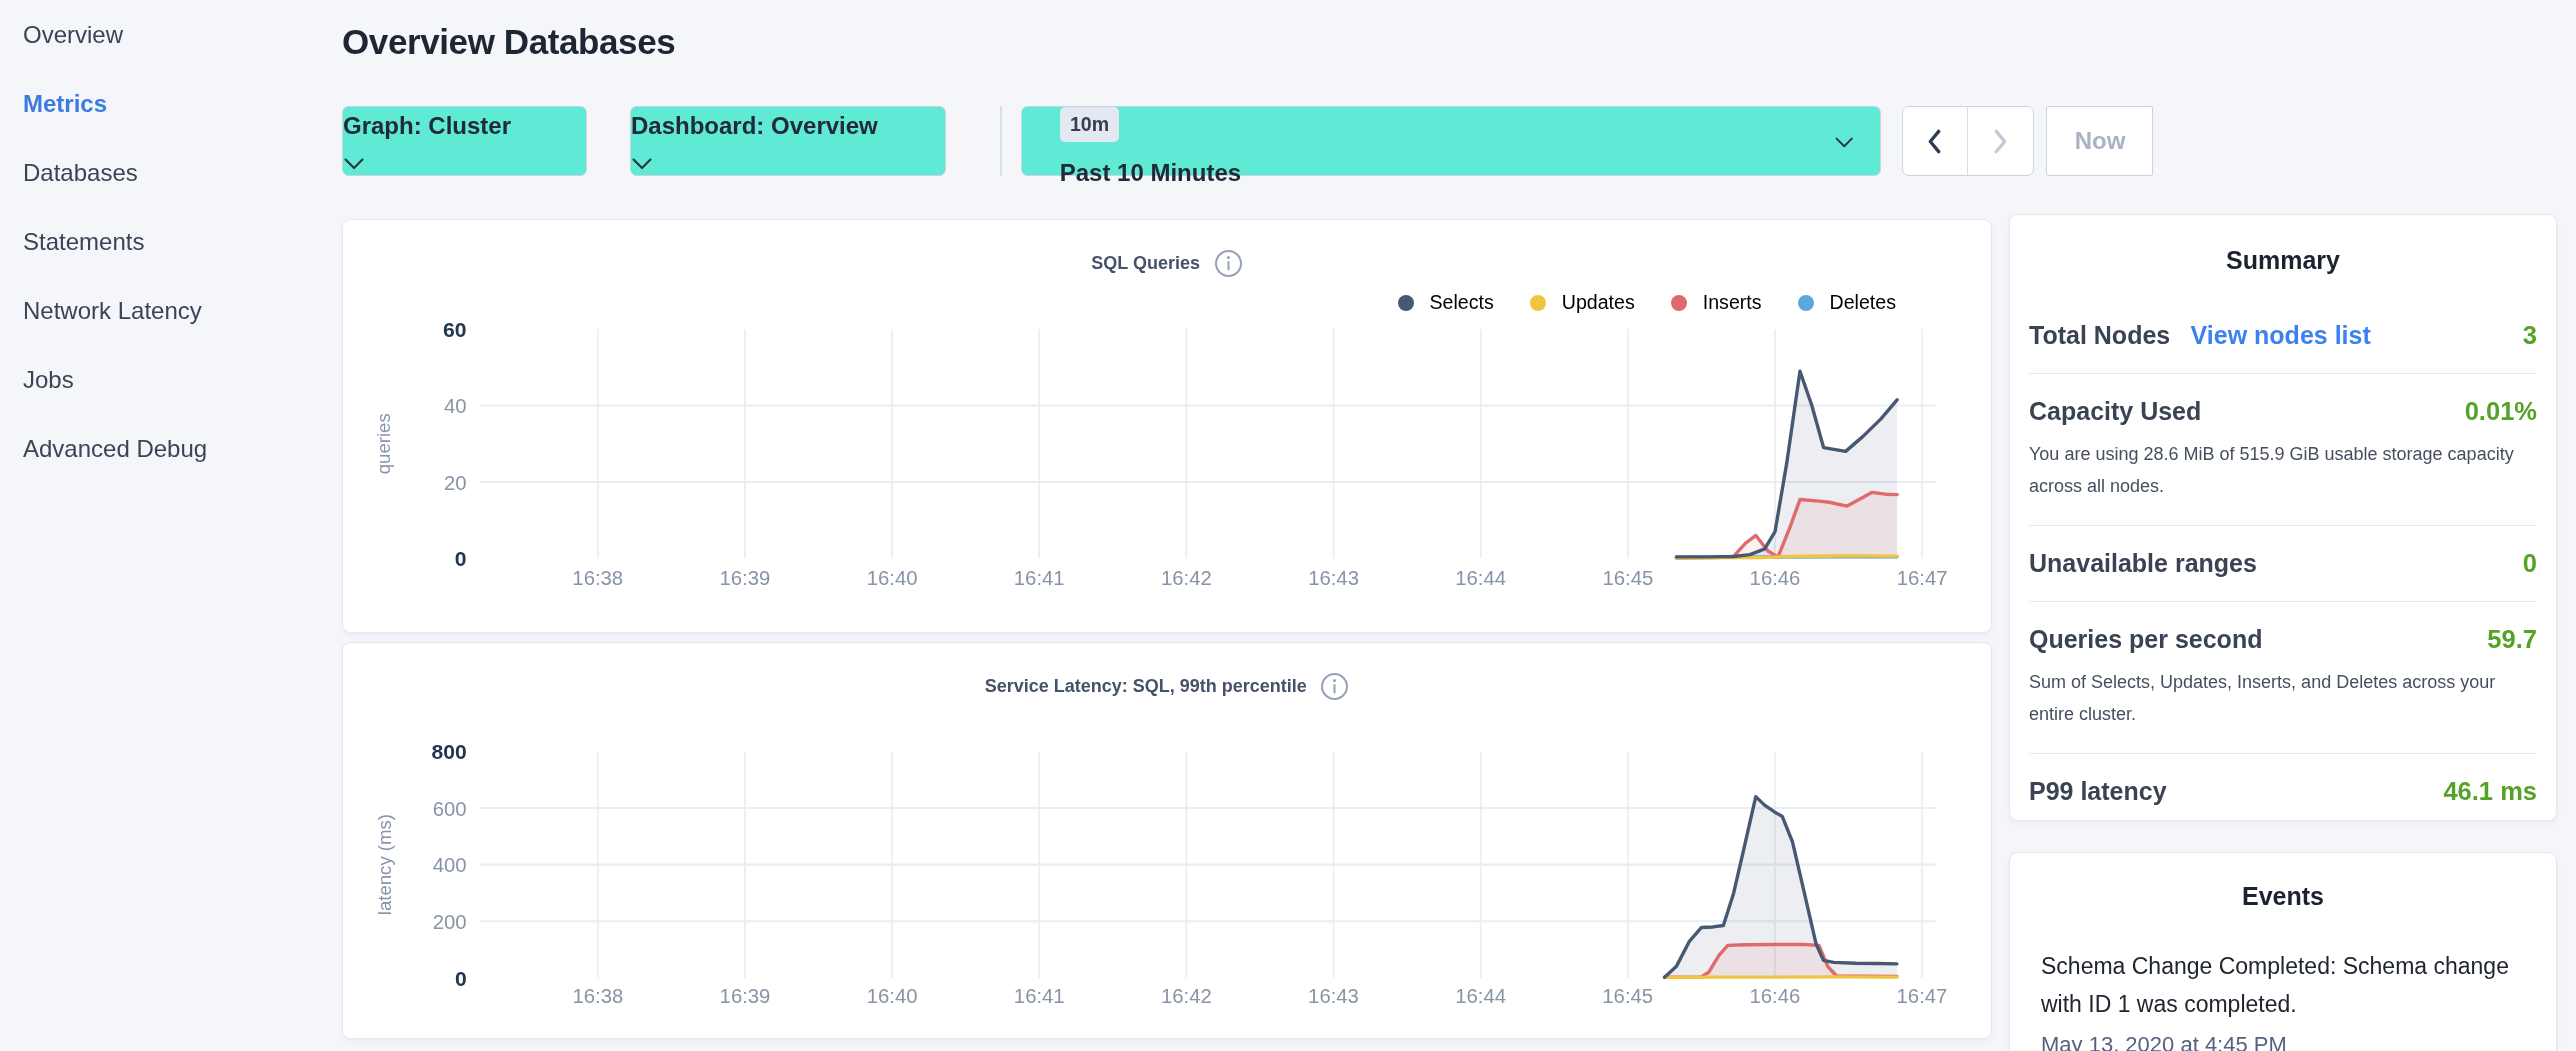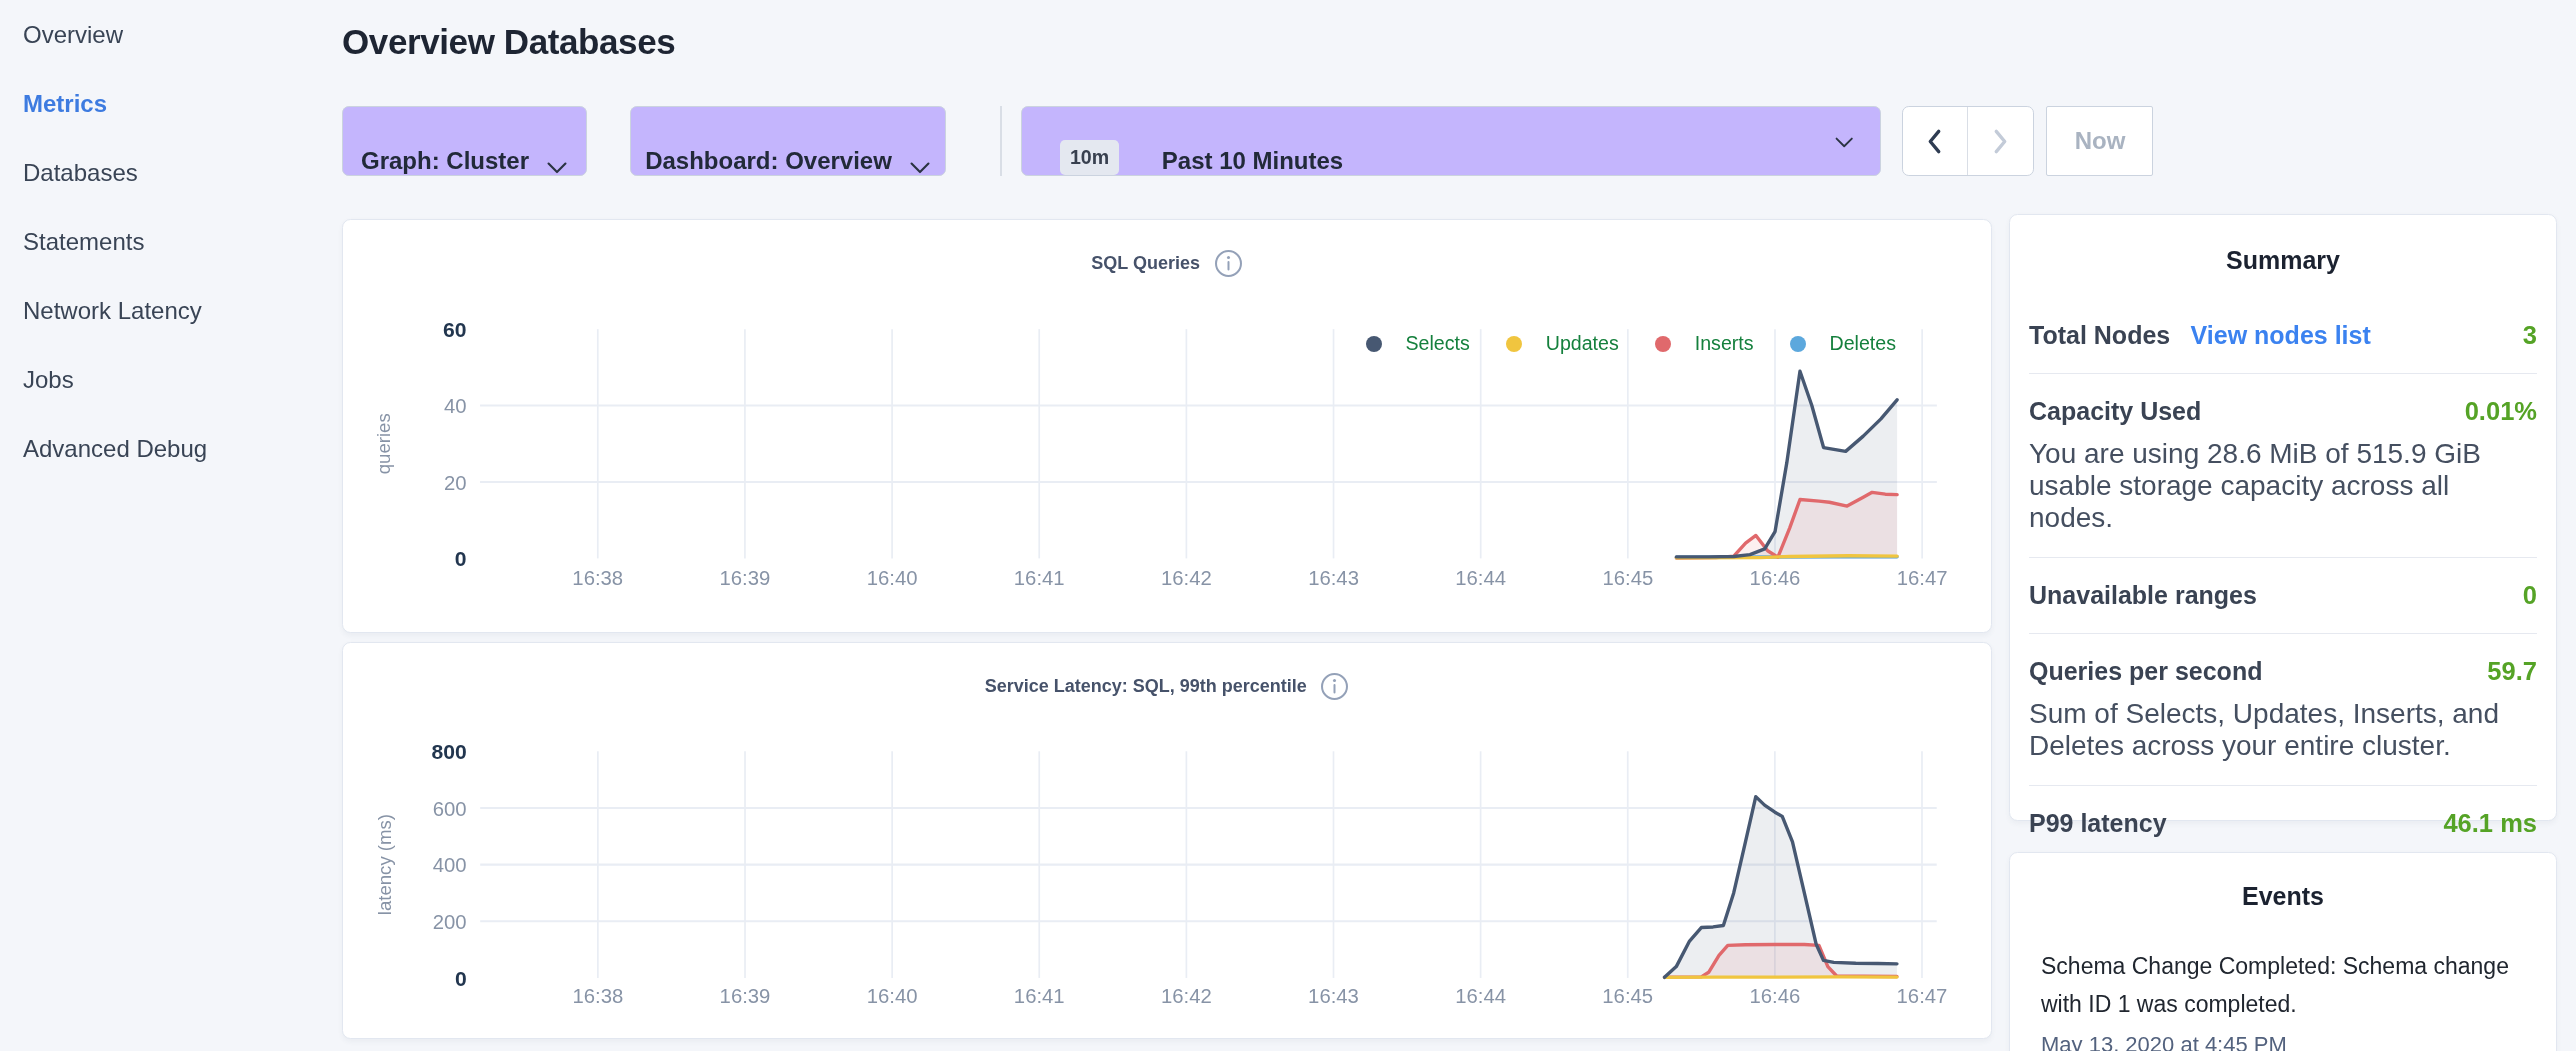--- a/index.html
+++ b/index.html
@@ -11,57 +11,57 @@
 
   
   .sidebar { position:absolute; left:23px; top:0; width:298px; }
   .nav-item { height:69px; display:flex; align-items:center; font-size:24px; color:#394455; cursor:pointer; }
   .nav-item.active { color:#3D7BE0; font-weight:bold; }
 
   
   .page-title { position:absolute; left:342px; top:22px; margin:0; font-size:35px; font-weight:600; color:#1E2533; letter-spacing:-0.4px; }
 
   .controls { position:absolute; left:342px; top:106px; height:70px; display:flex; align-items:stretch; }
-  .ctl { background:#c4b5fd; border:1.7px solid #CBD3DF; border-radius:6.8px; display:flex; align-items:flex-end; justify-content:center; gap:17px; font-size:24px; font-weight:bold; color:#222A39; cursor:pointer; }
+  .ctl { background:#5eead4; border:1.7px solid #CBD3DF; border-radius:6.8px; display:flex; align-items:flex-start; justify-content:center; gap:17px; font-size:24px; font-weight:bold; color:#222A39; cursor:pointer;flex-direction:column; }
   .graph-select { width:245px; }
   .dashboard-select { width:316px; margin-left:43px; }
   .vdiv { width:1.7px; background:#D9DEE6; margin-left:54px; }
   .time-picker { width:860px; margin-left:19px; justify-content:flex-start; padding:0 38px; position:relative; }
   .badge { background:#E4E8F0; border-radius:5.1px; padding:6px 10.2px; font-size:19.6px; font-weight:bold; color:#38404F; margin-right:25.5px; }
   .time-picker .chev { position:absolute; right:25.5px; top:29px; }
   .arrow-group { margin-left:21px; width:132px; border:1.7px solid #CBD3DF; border-radius:6.8px; background:#fff; display:flex; overflow:hidden; }
   .arrow { flex:1; display:flex; align-items:center; justify-content:center; cursor:pointer; background:none; border:none; padding:0; }
   .arrow + .arrow { border-left:1.7px solid #D9DEE6; }
   .now-btn { margin-left:12.8px; width:107px; background:#fff; border:1.7px solid #CBD3DF; border-radius:2px; font-family:"Liberation Sans",sans-serif; font-size:24px; font-weight:bold; color:#A9B3C1; cursor:default; }
 
   
   .card { position:absolute; background:#fff; border:1.7px solid #E2E7F0; border-radius:8.5px; box-shadow:0 2.6px 5.1px rgba(56,69,92,0.05); }
   .sql-card     { left:342px; top:219px; width:1650px; height:414px; }
   .latency-card { left:342px; top:642px; width:1650px; height:397px; }
 
   .chart-title { position:absolute; top:29px; left:0; right:0; display:flex; justify-content:center; align-items:center; gap:13.6px; font-size:18px; font-weight:bold; color:#46526A; }
   .legend { position:absolute; top:71px; right:95px; display:flex; gap:36px; }
-  .legend-item { display:flex; align-items:center; gap:24px; font-size:19.6px; color:#15803d; cursor:pointer; white-space:nowrap;margin-top:41px; }
+  .legend-item { display:flex; align-items:center; gap:16px; font-size:19.6px; color:#000000; cursor:pointer; white-space:nowrap; }
   .legend-dot { width:16px; height:16px; border-radius:50%; flex:0 0 auto; }
   svg.plot { position:absolute; left:0; top:0; width:100%; height:100%; }
   svg.plot text { font-family:"Liberation Sans", sans-serif; }
   .tick { font-size:24px; fill:#8793A6; }
   .tick-dark { font-size:25px; font-weight:bold; fill:#22364F; }
   .axis-label { font-size:22px; fill:#8793A6; }
 
   
   .summary-card { left:2009px; top:214px; width:548px; height:607px; padding:31px 19px; }
   .events-card  { left:2009px; top:852px; width:548px; height:255px; padding:29px 31px; }
   .panel-title { margin:0; text-align:center; font-size:25px; font-weight:bold; color:#1B2230; }
   .srow { margin-top:0; }
   .srow-head { display:flex; align-items:baseline; }
   .slabel { font-size:25px; font-weight:bold; color:#3A4353; }
   .slink { font-size:25px; font-weight:bold; color:#3B82F0; margin-left:20.4px; text-decoration:none; cursor:pointer; }
   .svalue { margin-left:auto; font-size:25.5px; font-weight:bold; color:#55A326; white-space:nowrap; }
-  .sdesc { margin:12px 0 0; font-size:28px; color:#454F60; line-height:32px; }
+  .sdesc { margin:12px 0 0; font-size:18px; color:#454F60; line-height:32px; }
   .sdiv { height:0.9px; background:#E6E9F0; margin:23px 0; }
   .first-row { margin-top:46px; }
   .event-text { margin:36px 0 0; font-size:23px; color:#20262F; line-height:38px; }
   .event-time { margin:8.5px 0 0; font-size:22px; color:#53627E; }
 </style>
 </head>
 <body>
 
 <nav class="sidebar">
   <div class="nav-item">Overview</div>

